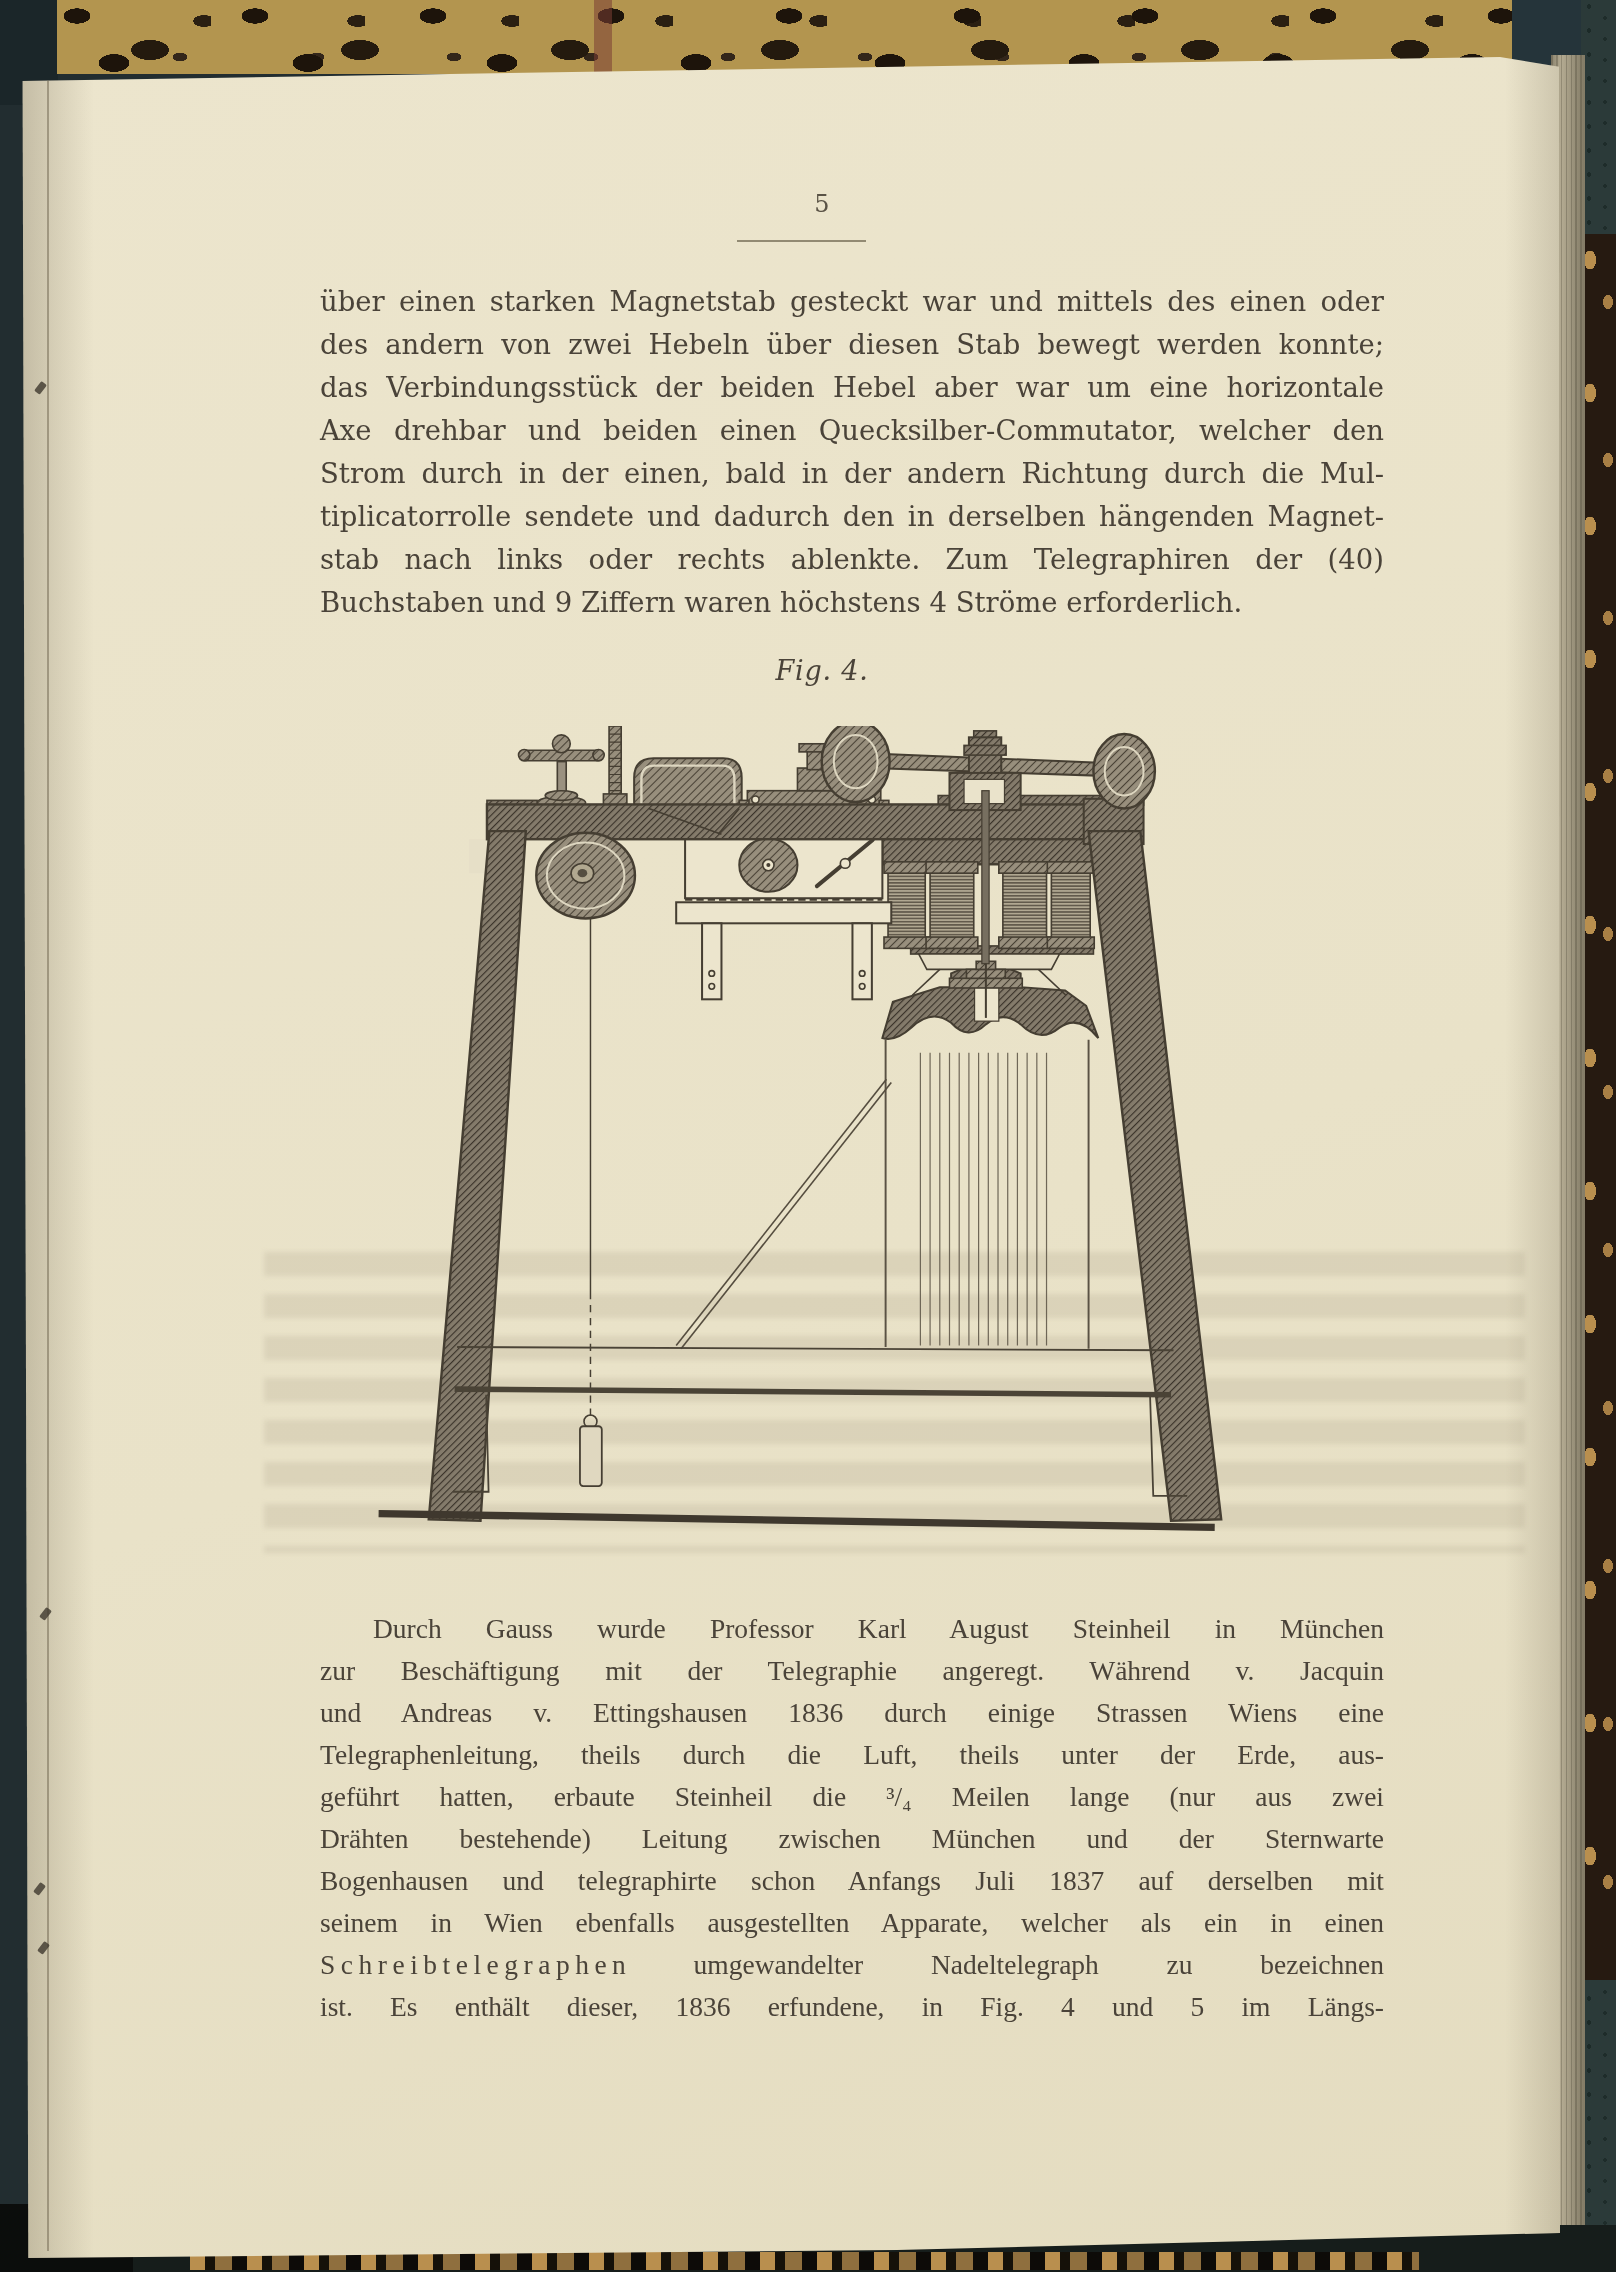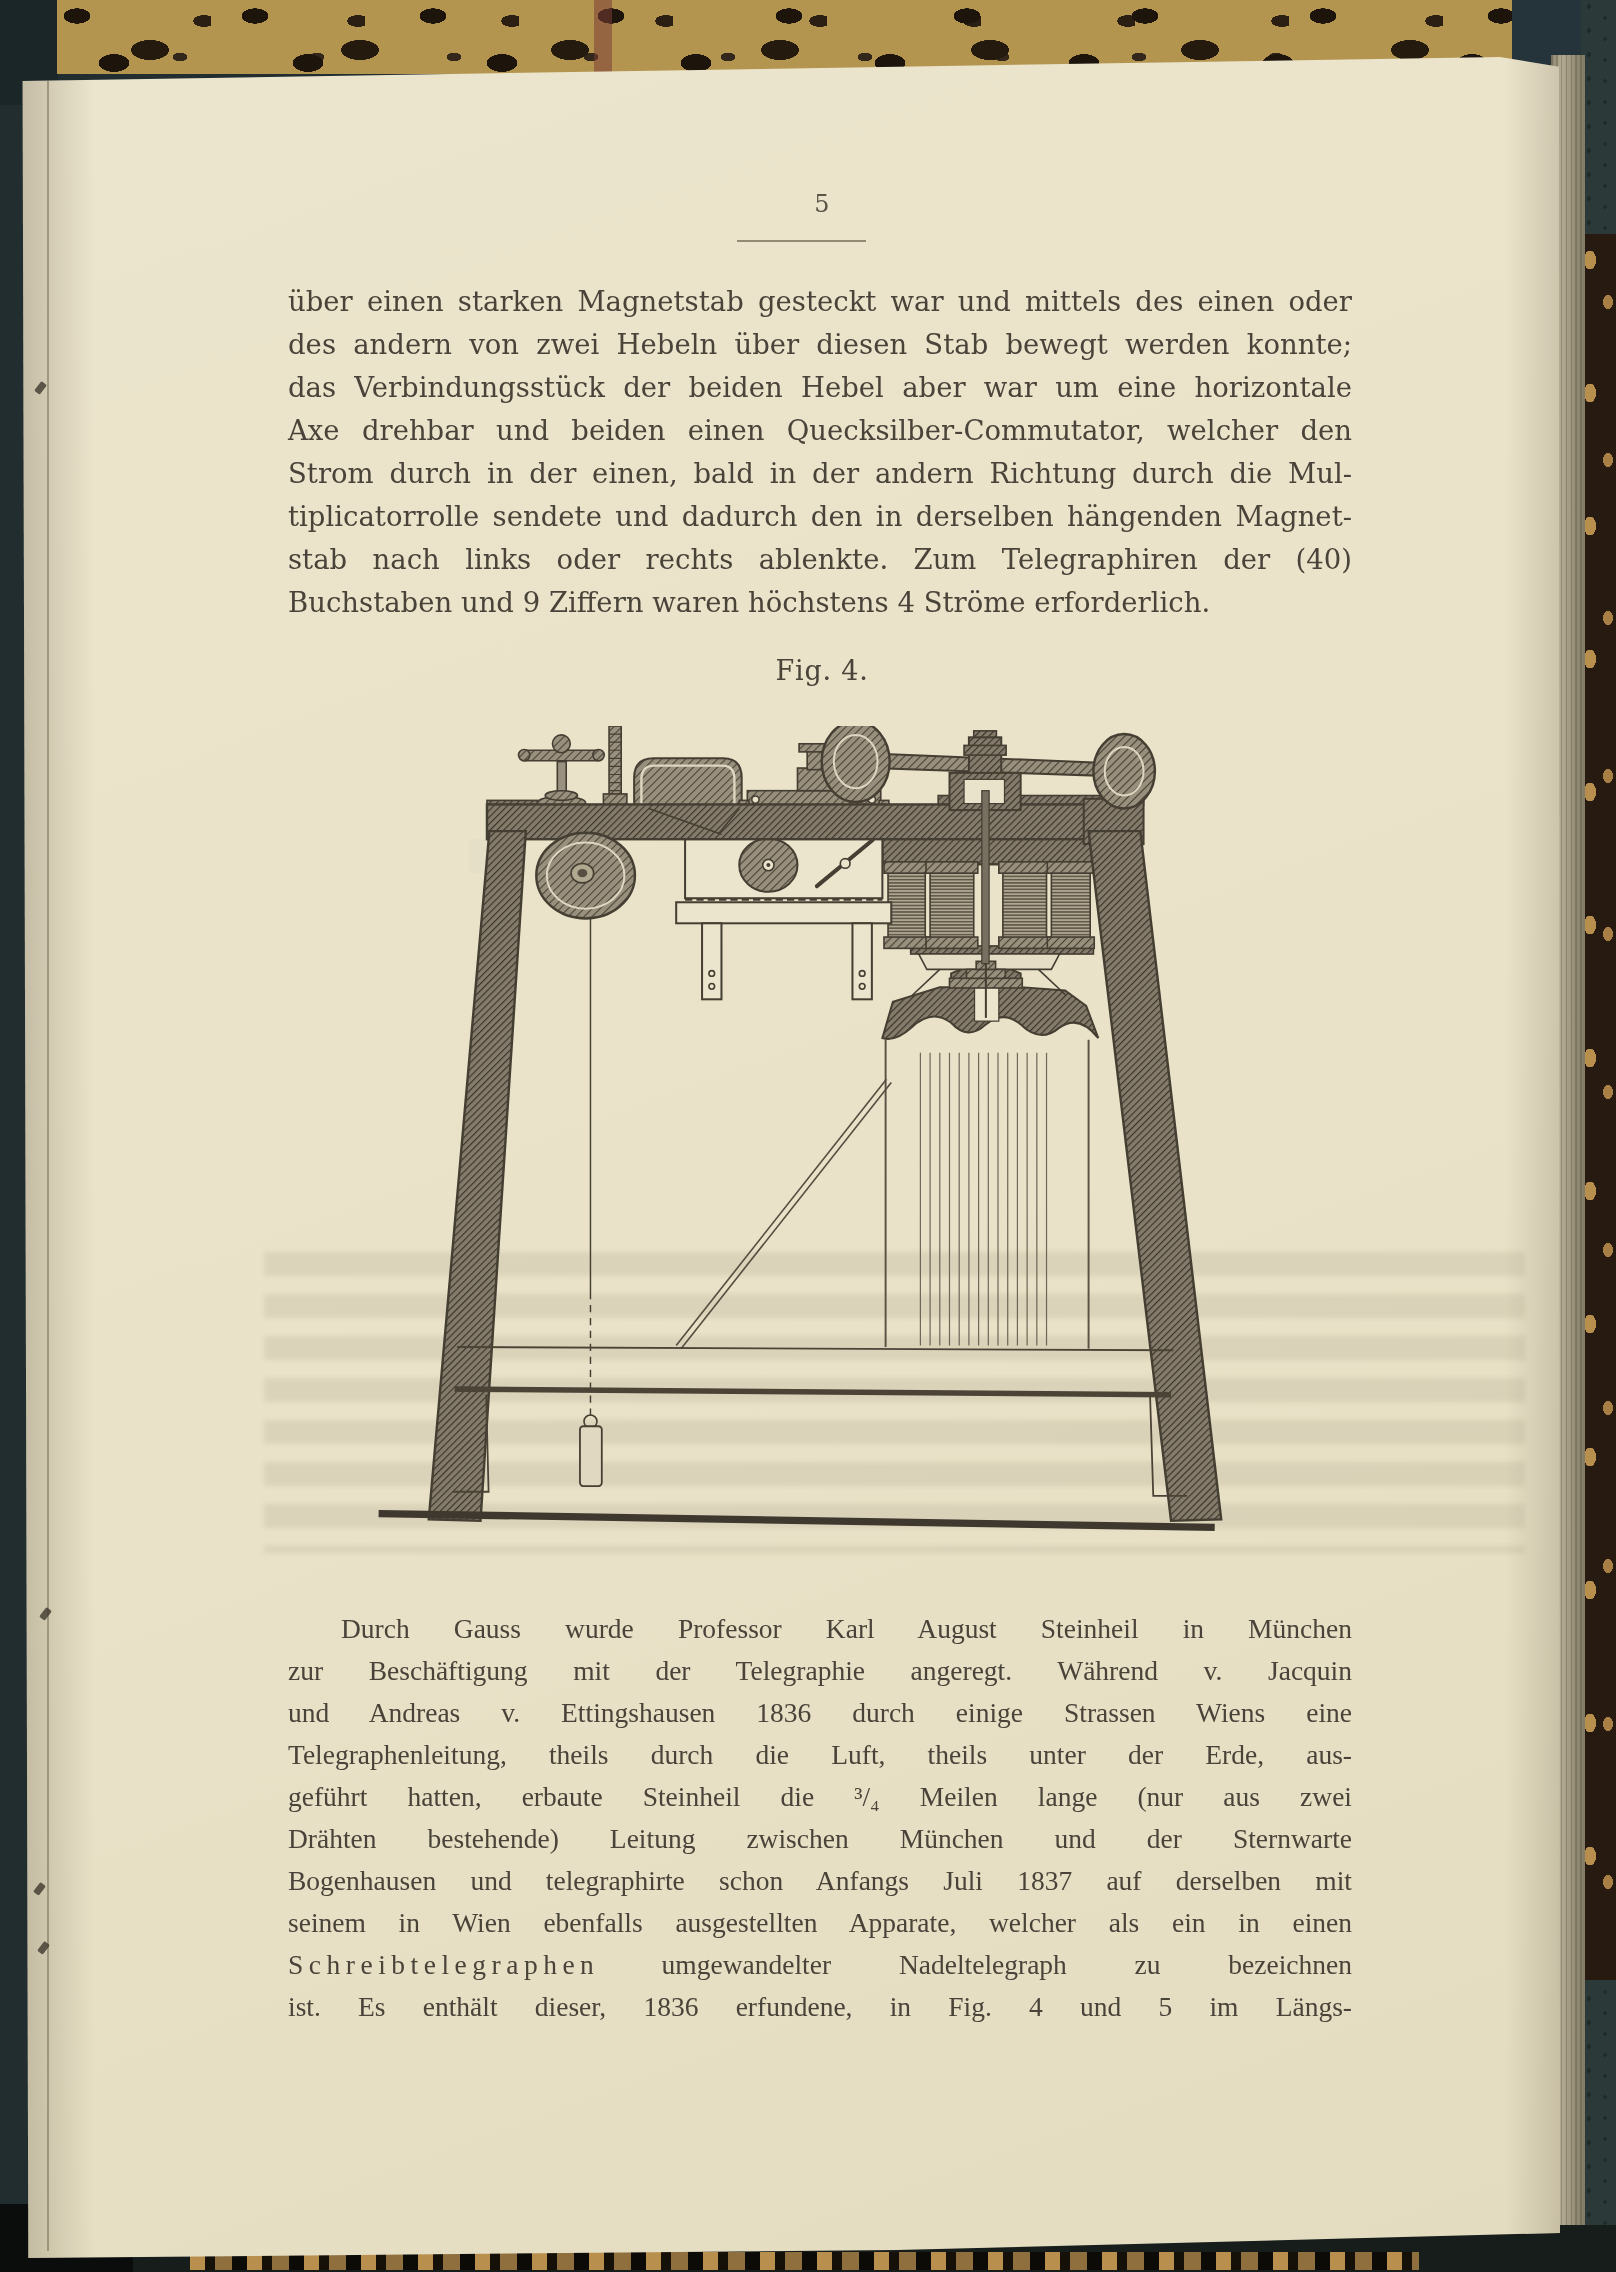--- a/index.html
+++ b/index.html
@@ -51,30 +51,30 @@
   .page-right-shade{position:absolute;right:0;top:0;width:57px;height:100%;
     background:linear-gradient(270deg,rgba(92,82,60,.22),rgba(0,0,0,0));}
   .crease{position:absolute;left:26px;top:19.4px;width:1.6px;height:2175px;background:rgba(110,100,78,.5);}
   .stitch{position:absolute;width:7.3px;height:12px;background:#3f382e;opacity:.8;transform:rotate(38deg);border-radius:1.6px;}
   .show-through{position:absolute;left:243px;top:1195px;width:1261px;height:301px;
     background:repeating-linear-gradient(180deg,rgba(150,138,112,.16) 0 24px,rgba(0,0,0,0) 24px 42px);
     filter:blur(2.4px);}
   .pagenum{position:absolute;left:243px;top:133px;width:1116px;text-align:center;
     font-size:24px;color:#5a5346;}
   .pagenum-rule{position:absolute;left:716px;top:183px;width:129px;height:1.6px;background:rgba(98,89,68,.65);}
-  .para{position:absolute;width:1064px;}
+  .para{position:absolute;width:1064px;margin-left:32px;}
   .tline{text-align:justify;text-align-last:justify;font-size:27.5px;color:#4a4339;}
   .para1{left:267px;top:223px;}
   .para1 .tline{line-height:43px;height:43px;}
   .para1 .tline:last-child{text-align-last:left;}
   .para2{left:267px;top:1551px;}
   .para2 .tline{line-height:42px;height:42px;font-family:Liberation Serif, serif;}
   .para2 .tline:first-child{text-indent:53px;}
   .figcaption{position:absolute;left:243px;top:598px;width:1116px;text-align:center;
-    font-size:27px;letter-spacing:0.8px;color:#4a4339;}
+    font-size:27px;letter-spacing:0.8px;color:#4a4339;font-style:italic;}
   .figure-svg{position:absolute;left:352px;top:669px;}
 </style>
 </head>
 <body>
 
 <div class="stage">
 
   <div class="corner-tl"></div>
   <div class="corner-tr"></div>
   <div class="band-top"></div>

